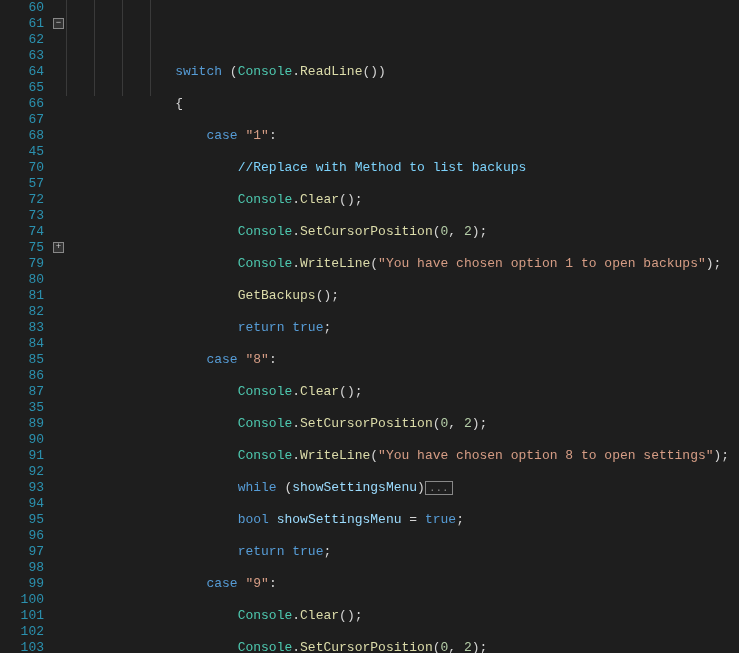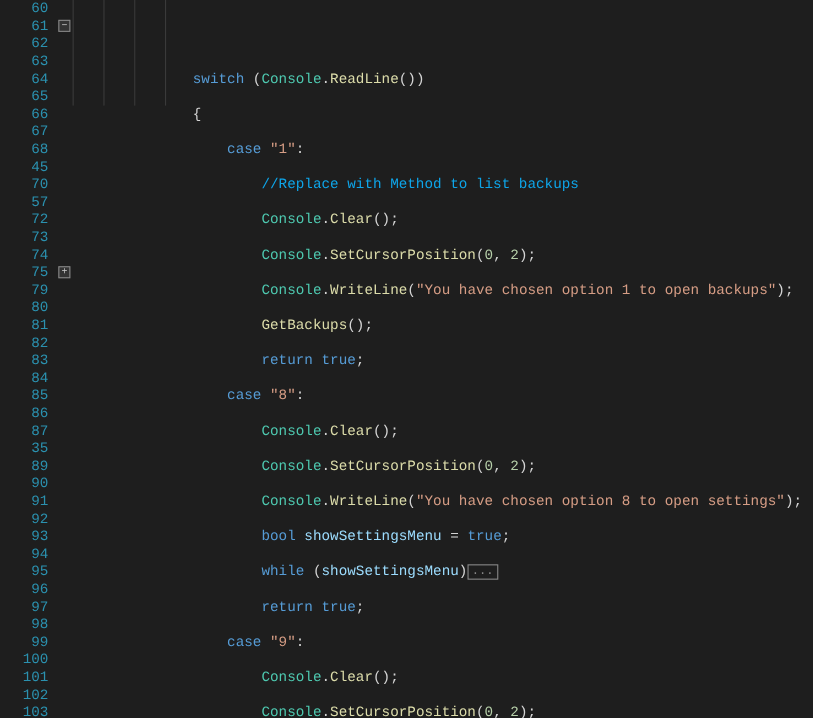--- a/index.html
+++ b/index.html
@@ -63,21 +63,21 @@
     width: 1px;
     height: 100%;
     background: #3a3a3a;
   }
   
   .kw { color: #569cd6; }
   .type { color: #4ec9b0; }
   .method { color: #dcdcaa; }
   .str { color: #d69d85; }
   .num { color: #b5cea8; }
-  .comment { color: #0ea5e9; }
+  .comment { color: #7dd3fc; }
   .punct { color: #d4d4d4; }
   .local { color: #9cdcfe; }
   .folded-box {
     display: inline-block;
     border: 1px solid #888;
     color: #888;
     padding: 0 3px;
     font-size: 11px;
     line-height: 12px;
     vertical-align: middle;
@@ -150,22 +150,22 @@
 <span class="line">                      <span class="comment">//Replace with Method to list backups</span></span>
 <span class="line">                      <span class="type">Console</span>.<span class="method">Clear</span>();</span>
 <span class="line">                      <span class="type">Console</span>.<span class="method">SetCursorPosition</span>(<span class="num">0</span>, <span class="num">2</span>);</span>
 <span class="line">                      <span class="type">Console</span>.<span class="method">WriteLine</span>(<span class="str">"You have chosen option 1 to open backups"</span>);</span>
 <span class="line">                      <span class="method">GetBackups</span>();</span>
 <span class="line">                      <span class="kw">return</span> <span class="kw">true</span>;</span>
 <span class="line">                  <span class="kw">case</span> <span class="str">"8"</span>:</span>
 <span class="line">                      <span class="type">Console</span>.<span class="method">Clear</span>();</span>
 <span class="line">                      <span class="type">Console</span>.<span class="method">SetCursorPosition</span>(<span class="num">0</span>, <span class="num">2</span>);</span>
 <span class="line">                      <span class="type">Console</span>.<span class="method">WriteLine</span>(<span class="str">"You have chosen option 8 to open settings"</span>);</span>
+<span class="line">                      <span class="kw">while</span> (<span class="local">showSettingsMenu</span>)<span class="folded-box">...</span></span>
 <span class="line">                      <span class="kw">bool</span> <span class="local">showSettingsMenu</span> = <span class="kw">true</span>;</span>
-<span class="line">                      <span class="kw">while</span> (<span class="local">showSettingsMenu</span>)<span class="folded-box">...</span></span>
 <span class="line">                      <span class="kw">return</span> <span class="kw">true</span>;</span>
 <span class="line">                  <span class="kw">case</span> <span class="str">"9"</span>:</span>
 <span class="line">                      <span class="type">Console</span>.<span class="method">Clear</span>();</span>
 <span class="line">                      <span class="type">Console</span>.<span class="method">SetCursorPosition</span>(<span class="num">0</span>, <span class="num">2</span>);</span>
 
 
 
 
 
 

